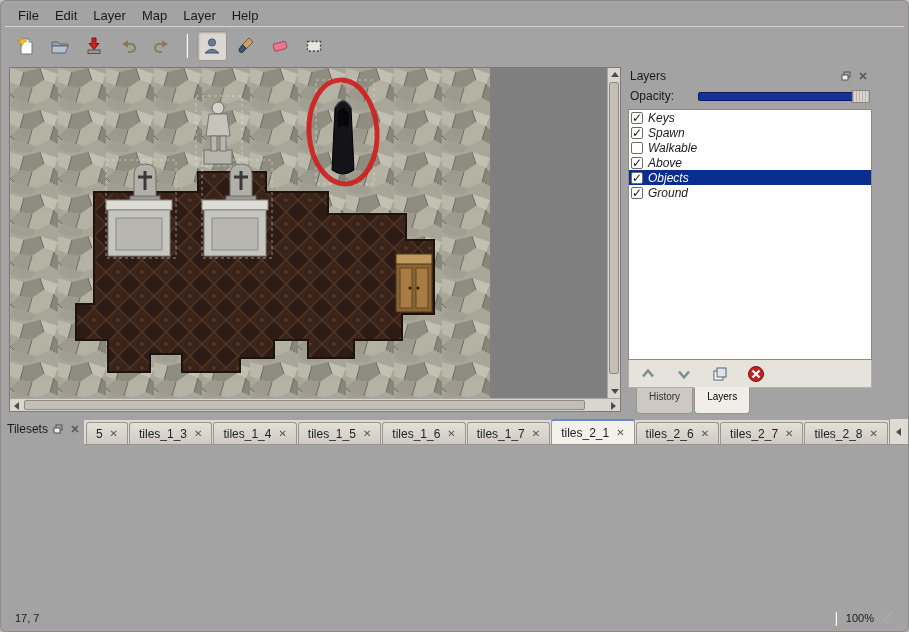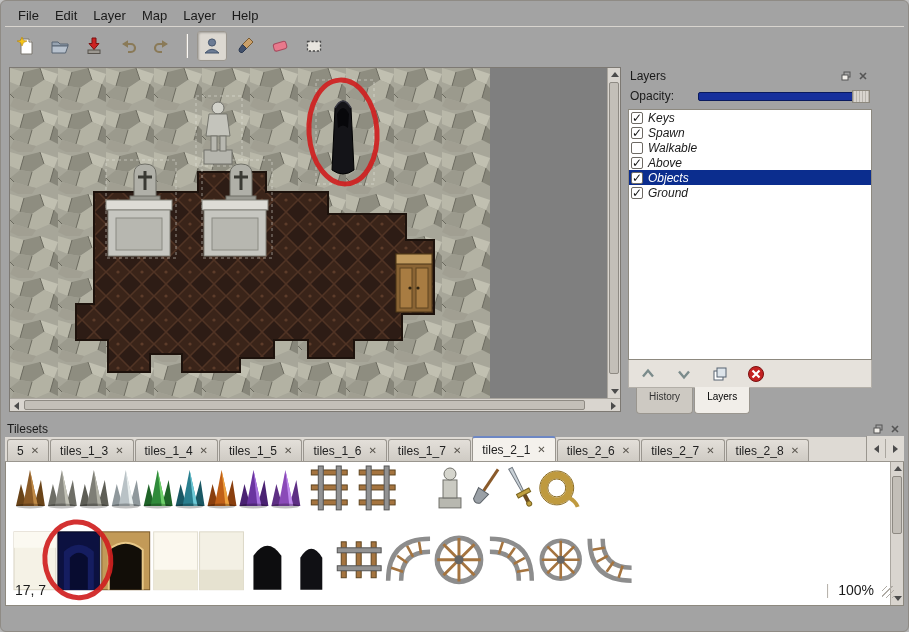--- a/index.html
+++ b/index.html
@@ -68,42 +68,42 @@
   .panel-actions{ height:28px; display:flex; align-items:center; gap:14px; padding:2px 8px;
     background:#e6e2dc; border:1px solid #b3afa8; border-top:none; }
   .pa-btn{ width:22px; height:22px; display:flex; align-items:center; justify-content:center;
     background:transparent; border:1px solid transparent; border-radius:3px; cursor:pointer; }
   .nb-tabs{ height:24px; display:flex; align-items:flex-start; padding-left:8px; gap:1px; }
   .nb-tab{ padding:3px 12px 11px; font-size:10px; background:#cdc9c2; border:1px solid #9a968f;
     border-top:none; border-radius:0 0 4px 4px; cursor:pointer; color:#333; }
   .nb-tab.active{ background:#f1eee9; border-top:1px solid #f1eee9; margin-top:-1px; color:#000; }
   
   .tilesets{ position:absolute; left:4px; top:419px; width:899px; height:186px;
-    display:flex; flex-direction:column; }
+    display:flex; flex-direction:row; }
   .ts-header{ height:17px; display:flex; align-items:center; font-size:12px; padding:0 2px; }
   .ts-header .title{ margin-right:auto; }
   .ts-tabs{ height:25px; display:flex; align-items:flex-end; background:#dedad4;
     border-bottom:1px solid #9a968f; padding-left:2px; }
   .ts-tab{ height:22px; display:flex; align-items:center; gap:7px; padding:0 9px;
     font-size:12px; background:linear-gradient(#e3dfd9,#cfcbc4); border:1px solid #9a968f;
     border-bottom:none; border-radius:3px 3px 0 0; margin-right:1px; cursor:pointer; color:#222; }
   .ts-tab.active{ height:25px; background:#f4f1ec; border-top:2px solid #6d87c4;
     font-weight:normal; position:relative; }
   .tab-close{ font-size:10px; color:#5a564f; line-height:1; cursor:pointer; }
   .tab-close::before{ content:"✕"; }
   .ts-nav{ margin-left:auto; display:flex; align-items:stretch; height:25px;
     border-left:1px solid #9a968f; background:#dedad4; }
   .ts-nav-btn{ width:18px; display:flex; align-items:center; justify-content:center;
     cursor:pointer; background:transparent; border:none; }
   .ts-nav-sep{ width:1px; background:#aaa69f; margin:3px 0; }
   .ts-body{ flex:1; display:flex; border:1px solid #8d897f; border-top:none; background:#fff; overflow:hidden; }
   .ts-canvas{ flex:1; }
   
-  .statusbar{ position:absolute; left:4px; top:577px; right:4px; height:20px;
-    display:flex; align-items:flex-end; font-size:14px; padding:0 10px; }
+  .statusbar{ position:absolute; left:4px; top:611px; right:4px; height:20px;
+    display:flex; align-items:flex-start; font-size:11px; padding:0 10px; }
   .statusbar .coords{ margin-right:auto; }
   .sb-sep{ width:1px; height:14px; background:#b8b4ae; margin:0 10px; box-shadow:1px 0 0 #fbf9f6; }
   .grip{ width:12px; height:12px; margin-left:8px;
     background:repeating-linear-gradient(135deg,transparent 0 3px,#b0aca5 3px 4px); }
 </style>
 </head>
 <body>
 
 <div class="window">
 

